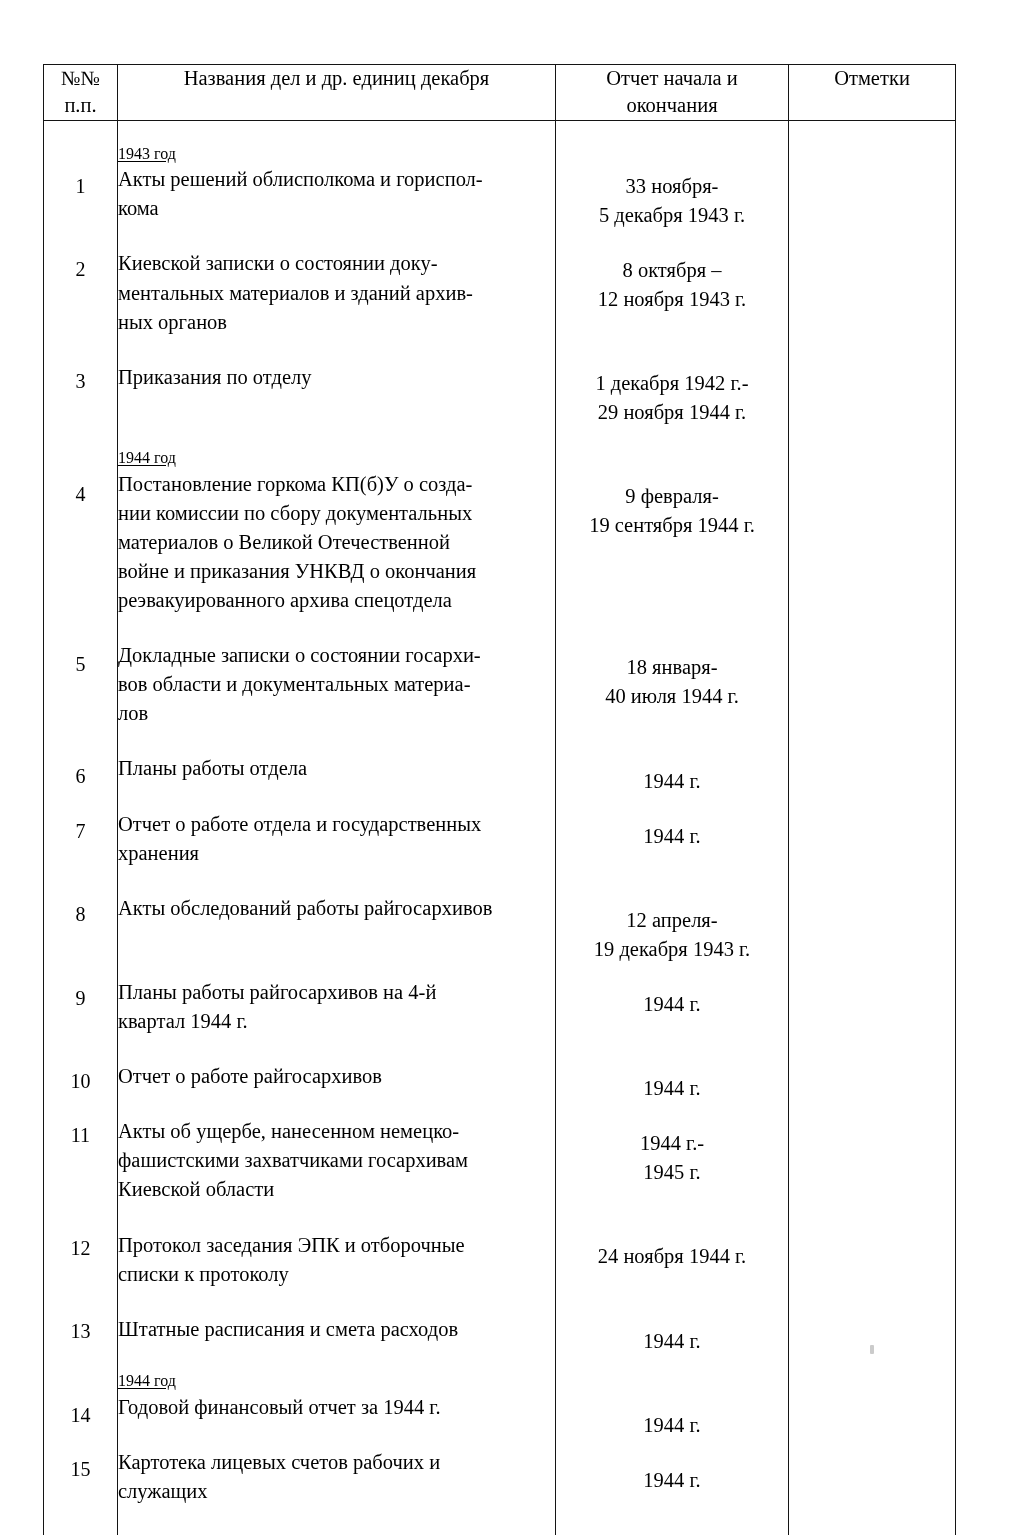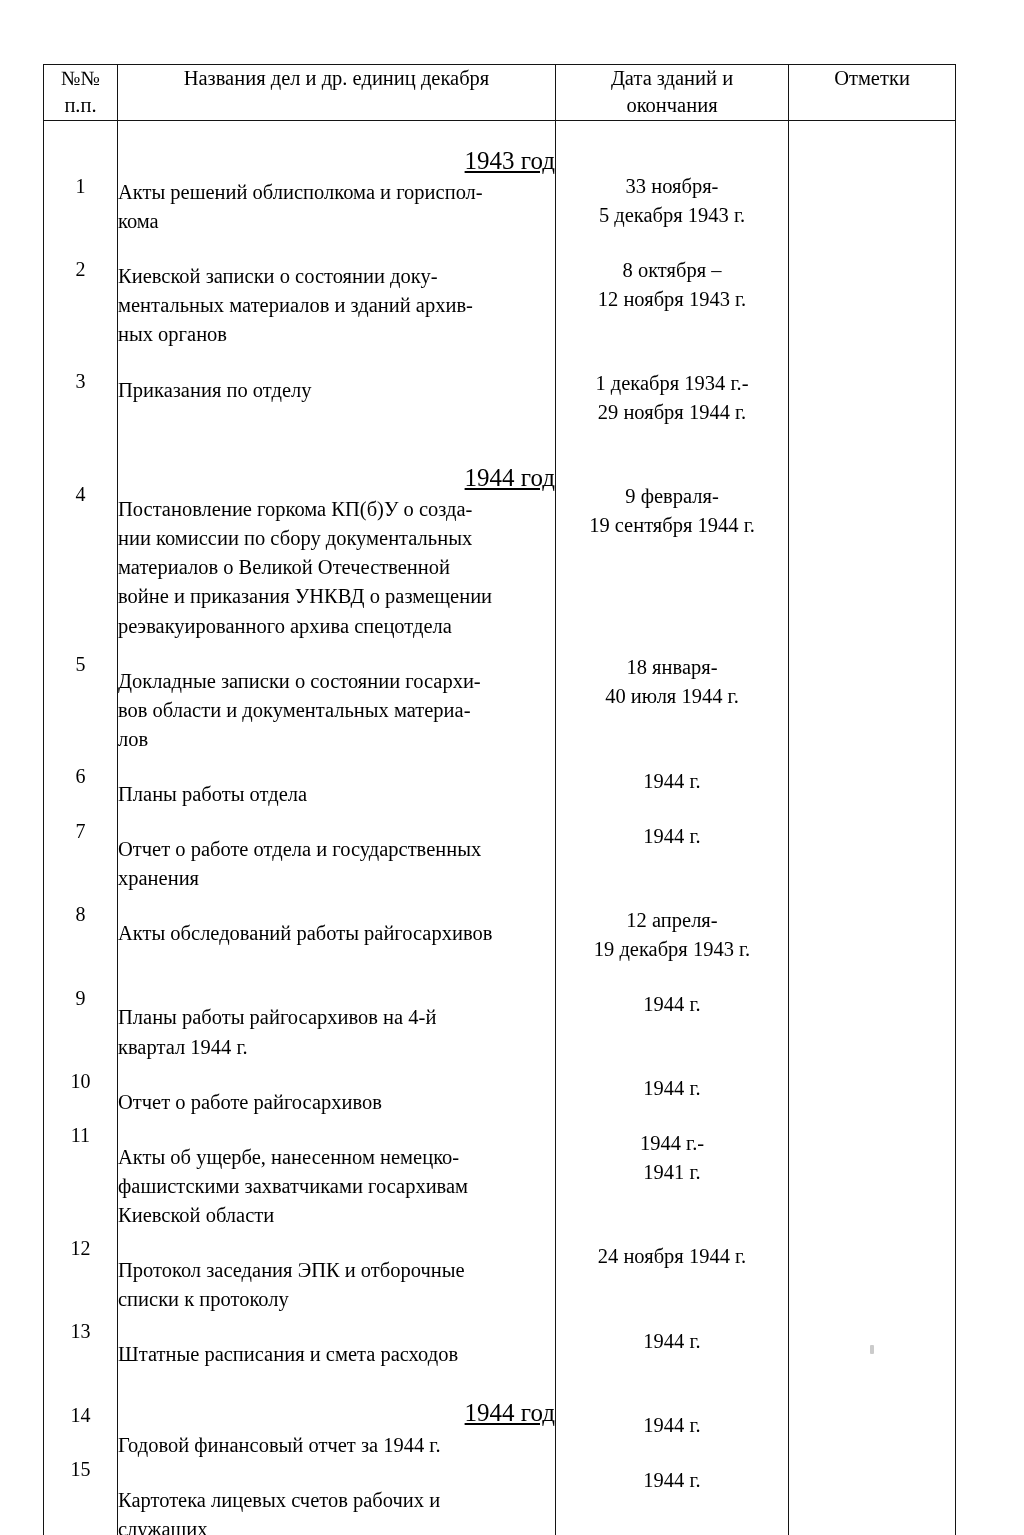--- a/index.html
+++ b/index.html
@@ -79,24 +79,24 @@
   .stack { display: block; }
 
   .entry {
     display: block;
     position: relative;
   }
 
   
   .year-head {
     display: block;
-    text-align: right;
+    text-align: left;
     text-decoration: underline;
     text-underline-offset: 2px;
-    font-size: 25px;
+    font-size: 16px;
     line-height: 1.42;
   }
 
   .entry-text {
     display: block;
     text-align: justify;
     text-justify: inter-word;
     line-height: 1.42;
     hyphens: manual;
   }
@@ -140,21 +140,21 @@
     <thead>
       <tr>
         <th>
           <span class="hdr-line">№№</span>
           <span class="hdr-line">п.п.</span>
         </th>
         <th>
           <span class="hdr-line">Названия дел и др. единиц декабря</span>
         </th>
         <th>
-          <span class="hdr-line">Дата зданий и</span>
+          <span class="hdr-line">Отчет начала и</span>
           <span class="hdr-line">окончания</span>
         </th>
         <th>
           <span class="hdr-line">Отметки</span>
         </th>
       </tr>
     </thead>
 
     <tbody>
       <tr>
@@ -243,21 +243,21 @@
               </span>
               <span class="entry">
                 <span class="entry-text noj">Приказания по отделу</span>
                 <span class="spacer" style="height: 55px;"></span>
               </span>
               <span class="year-head">1944 год</span>
               <span class="entry">
                 <span class="entry-text">Постановление горкома КП(б)У о созда-</span>
                 <span class="entry-text">нии комиссии по сбору документальных</span>
                 <span class="entry-text">материалов о Великой Отечественной</span>
-                <span class="entry-text">войне и приказания УНКВД о размещении</span>
+                <span class="entry-text">войне и приказания УНКВД о окончания</span>
                 <span class="entry-text noj">реэвакуированного архива спецотдела</span>
                 <span class="spacer" style="height: 26px;"></span>
               </span>
               <span class="entry">
                 <span class="entry-text">Докладные записки о состоянии госархи-</span>
                 <span class="entry-text">вов области и документальных материа-</span>
                 <span class="entry-text noj">лов</span>
                 <span class="spacer" style="height: 26px;"></span>
               </span>
               <span class="entry">
@@ -317,21 +317,21 @@
                 <span class="date-slot">33 ноября-</span>
                 <span class="date-slot">5 декабря 1943 г.</span>
                 <span class="spacer" style="height: 26px;"></span>
               </span>
               <span class="entry">
                 <span class="date-slot">8 октября –</span>
                 <span class="date-slot">12 ноября 1943 г.</span>
                 <span class="spacer" style="height: 55px;"></span>
               </span>
               <span class="entry">
-                <span class="date-slot">1 декабря 1934 г.-</span>
+                <span class="date-slot">1 декабря 1942 г.-</span>
                 <span class="date-slot">29 ноября 1944 г.</span>
                 <span class="spacer" style="height: 26px;"></span>
               </span>
               <span class="entry">
                 <span class="spacer" style="height: 29px;"></span>
                 <span class="date-slot">9 февраля-</span>
                 <span class="date-slot">19 сентября 1944 г.</span>
                 <span class="spacer" style="height: 113px;"></span>
               </span>
               <span class="entry">
@@ -355,21 +355,21 @@
               <span class="entry">
                 <span class="date-slot">1944 г.</span>
                 <span class="spacer" style="height: 55px;"></span>
               </span>
               <span class="entry">
                 <span class="date-slot">1944 г.</span>
                 <span class="spacer" style="height: 26px;"></span>
               </span>
               <span class="entry">
                 <span class="date-slot">1944 г.-</span>
-                <span class="date-slot">1941 г.</span>
+                <span class="date-slot">1945 г.</span>
                 <span class="spacer" style="height: 55px;"></span>
               </span>
               <span class="entry">
                 <span class="date-slot">24 ноября 1944 г.</span>
                 <span class="spacer" style="height: 55px;"></span>
               </span>
               <span class="entry">
                 <span class="date-slot">1944 г.</span>
                 <span class="spacer" style="height: 26px;"></span>
               </span>

